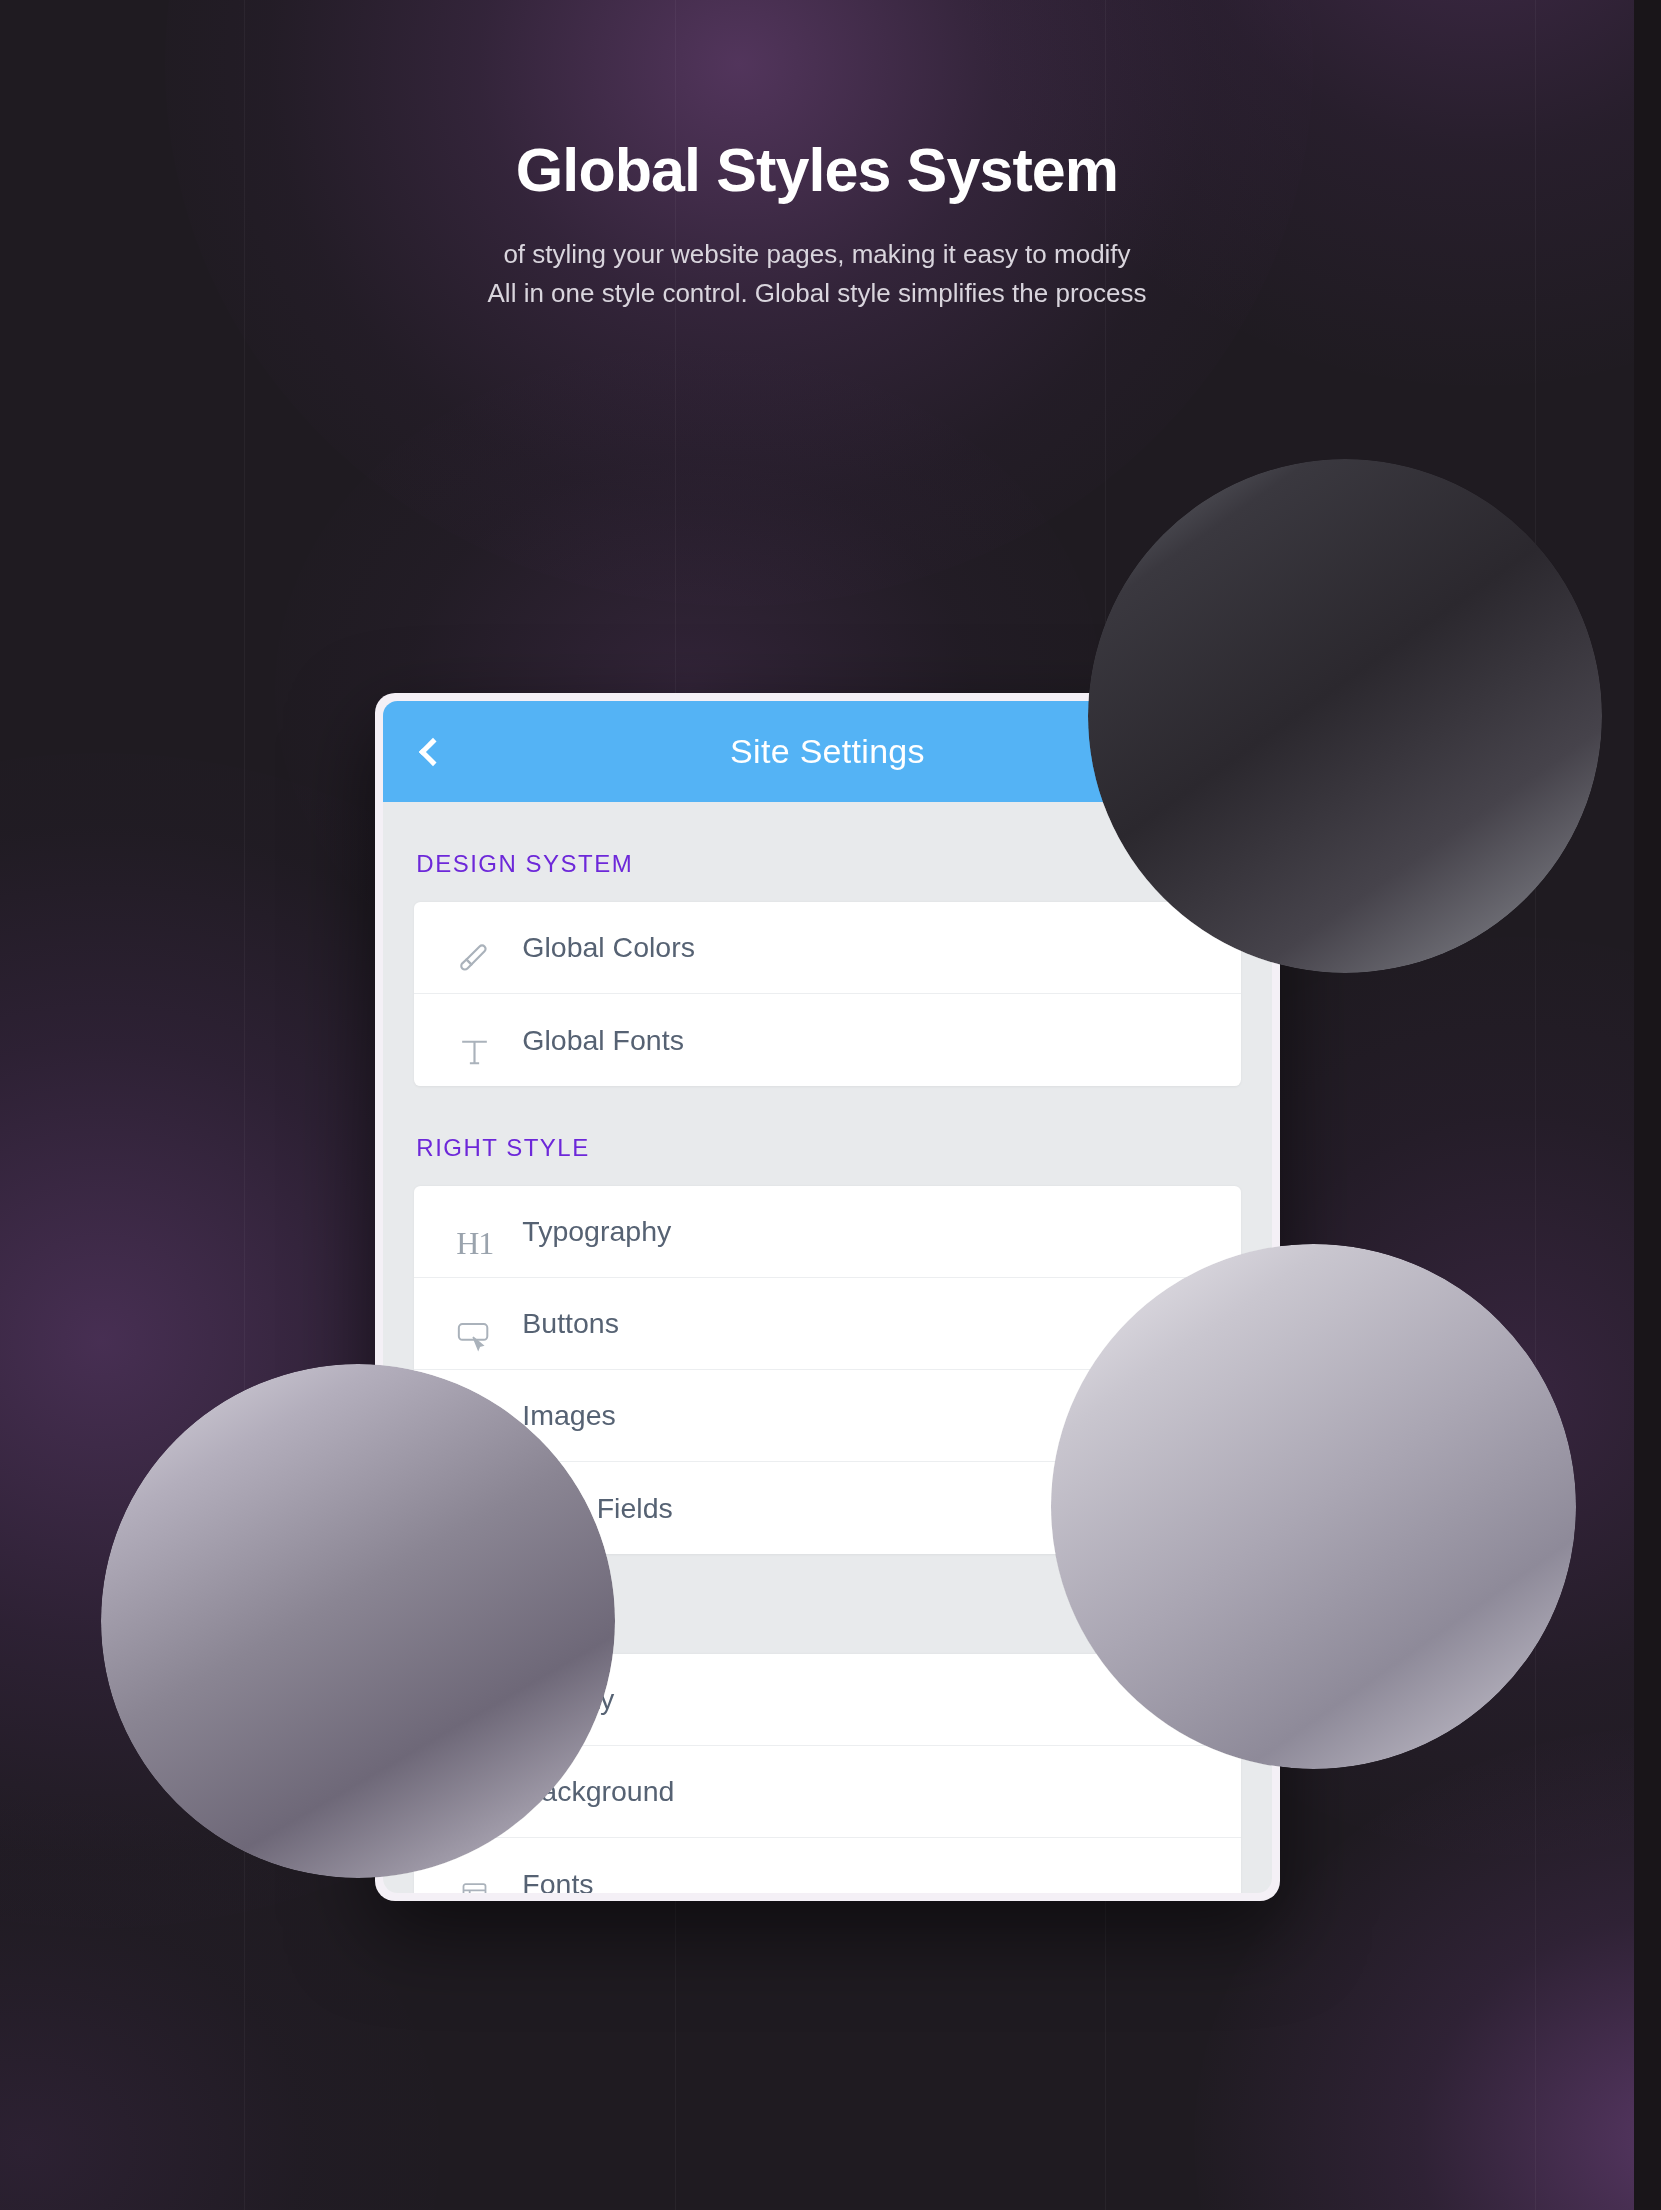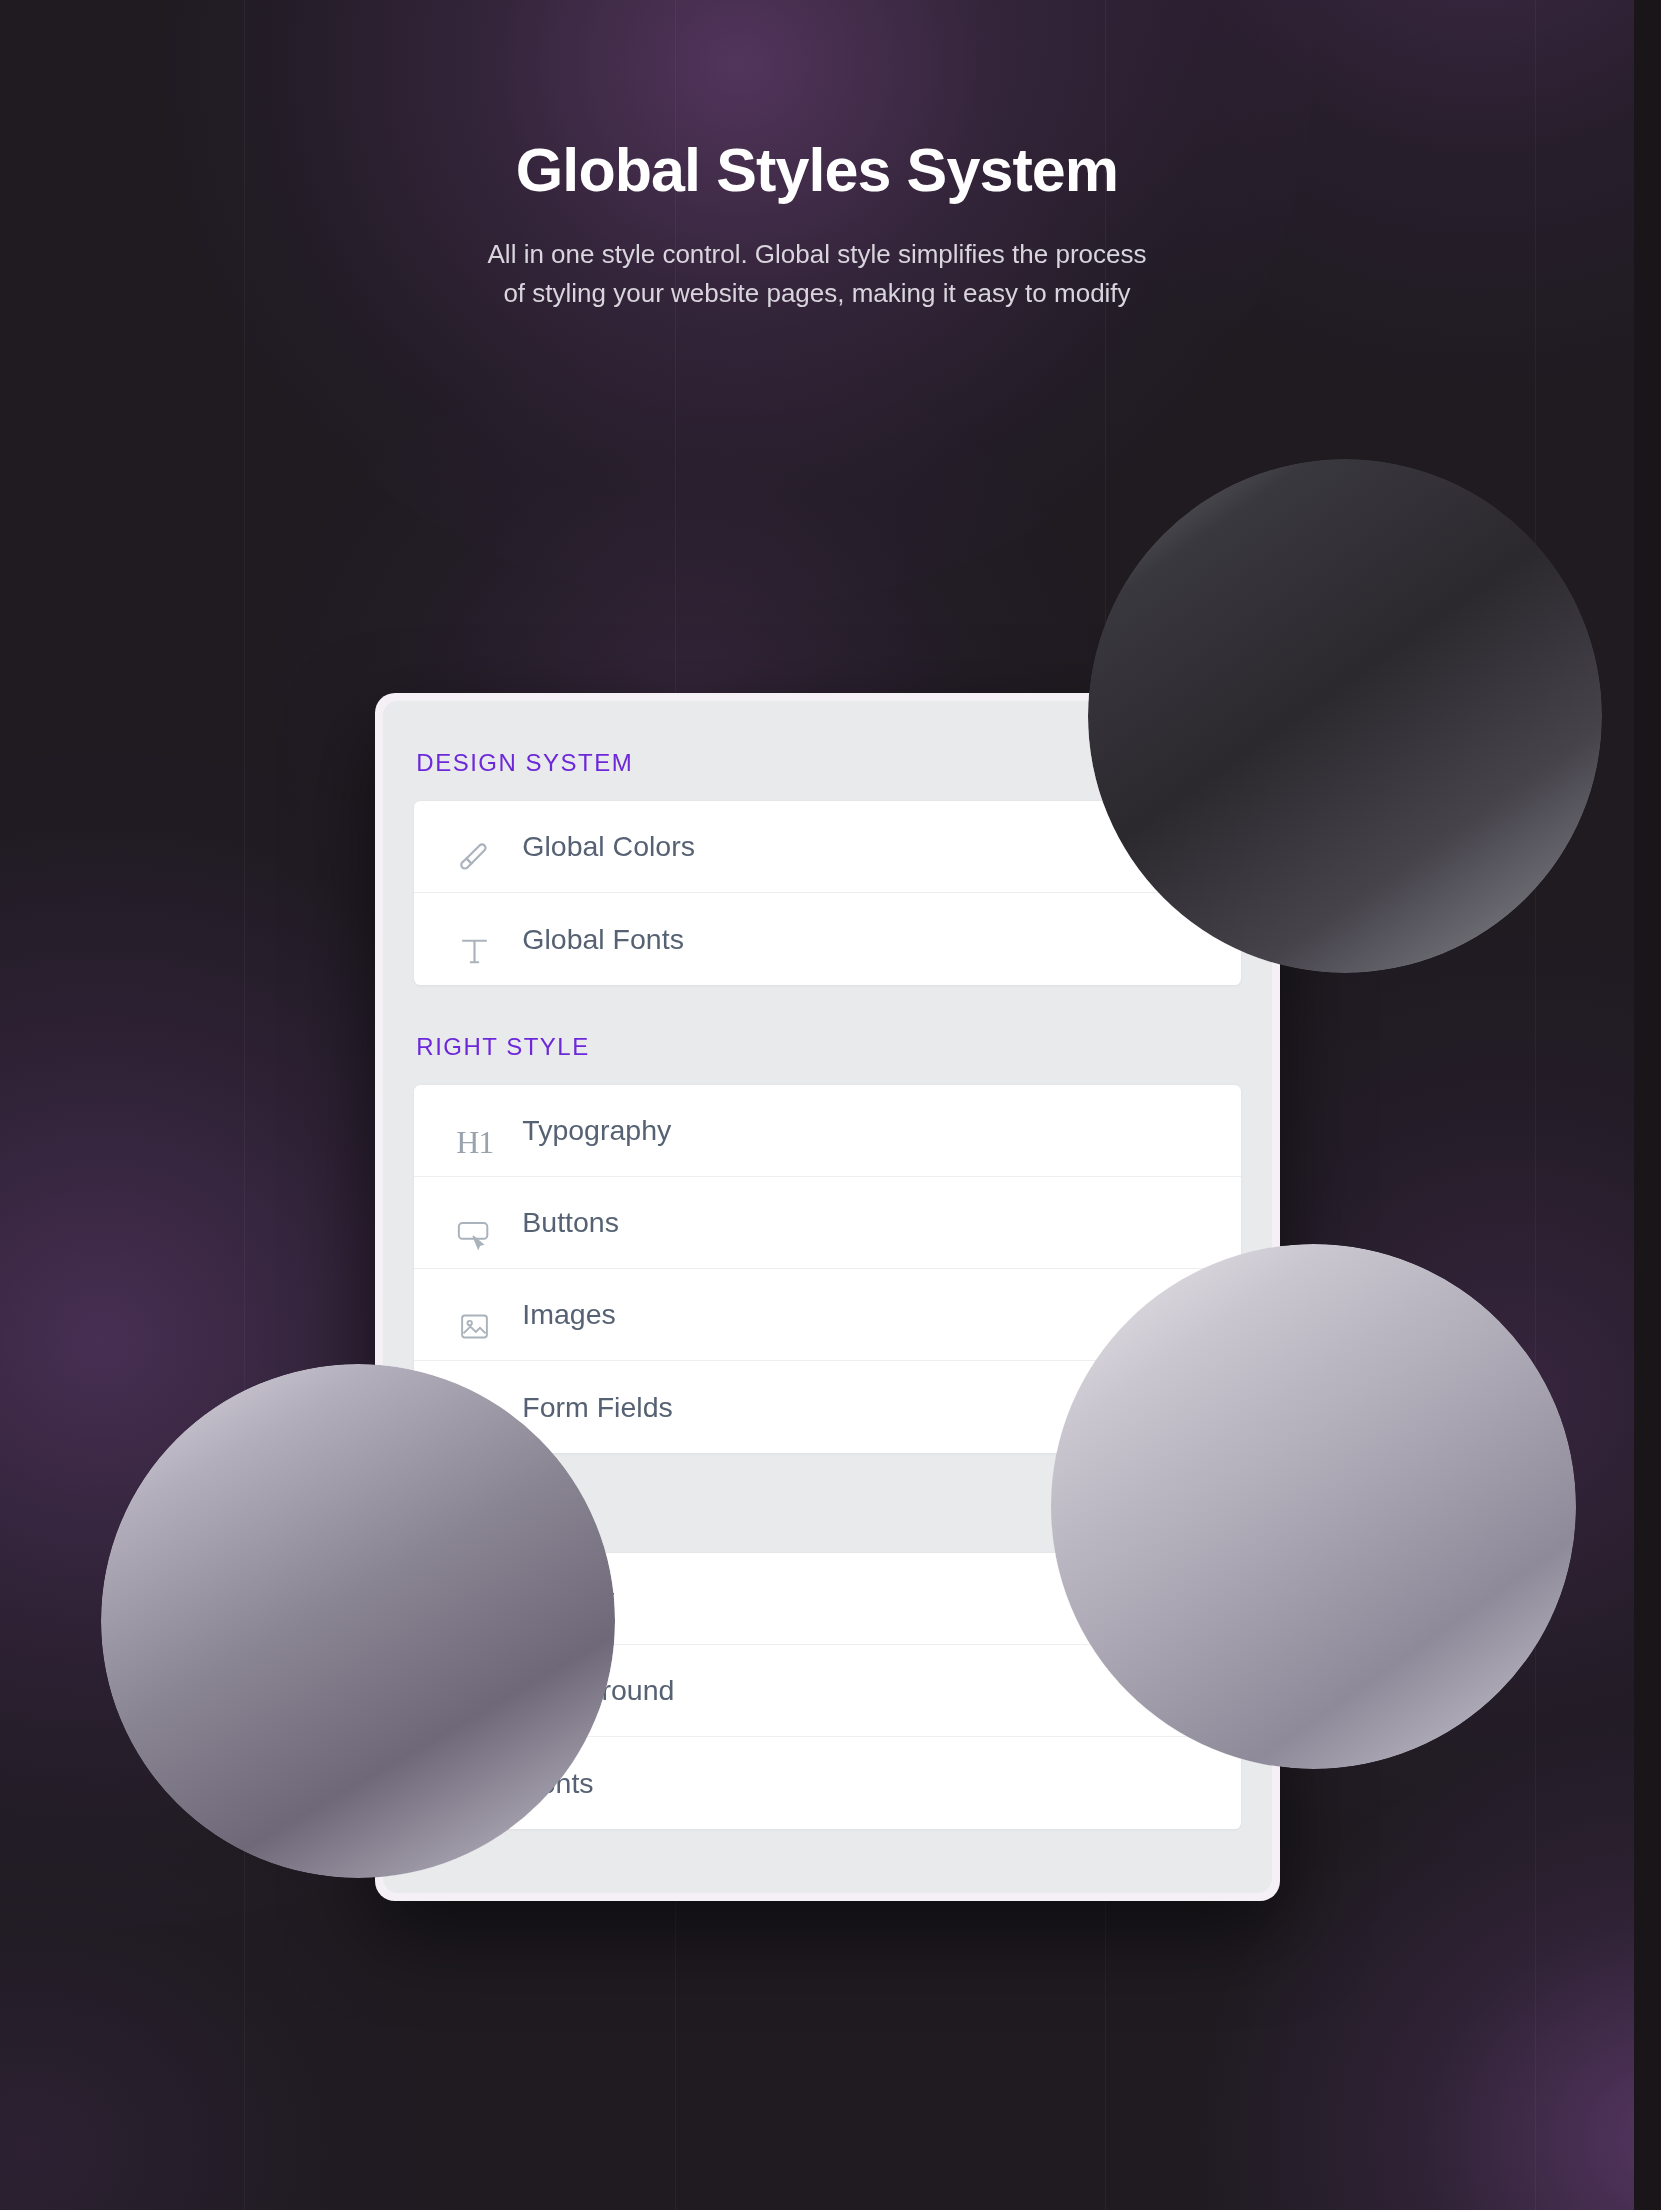--- a/index.html
+++ b/index.html
@@ -393,28 +393,32 @@
   <div class="glow glow-bottomright"></div>
   <div class="glow glow-bottomleft"></div>
   <div class="vgrid" style="left:244px"></div>
   <div class="vgrid" style="left:675px"></div>
   <div class="vgrid" style="left:1105px"></div>
   <div class="vgrid" style="left:1535px"></div>
 
   <div class="hero">
     <div class="hero-title">Global Styles System</div>
     <div class="hero-sub">
+      <div>of styling your website pages, making it easy to modify</div>
       <div>All in one style control. Global style simplifies the process</div>
-      <div>of styling your website pages, making it easy to modify</div>
     </div>
   </div>
 
   <div class="phone">
     <div class="phone-screen">
 
+      <div class="appbar">
+        <div class="back-chevron"></div>
+        <div class="appbar-title">Site Settings</div>
+      </div>
 
       <div class="section-label">DESIGN SYSTEM</div>
       <div class="card">
         <div class="row">
           <span class="row-icon">
             <svg width="37" height="37" viewBox="0 0 24 24" fill="none" stroke="currentColor" stroke-width="1.4">
               <path d="M18.5 3.5c.9.9.9 2.3 0 3.2L10 15.2l-3.2-3.2 8.5-8.5c.9-.9 2.3-.9 3.2 0z"></path>
               <path d="M6.8 12 10 15.2l-2.6 2.6c-.9.9-2.4.9-3.3 0s-.9-2.4 0-3.3L6.8 12z"></path>
             </svg>
           </span>

